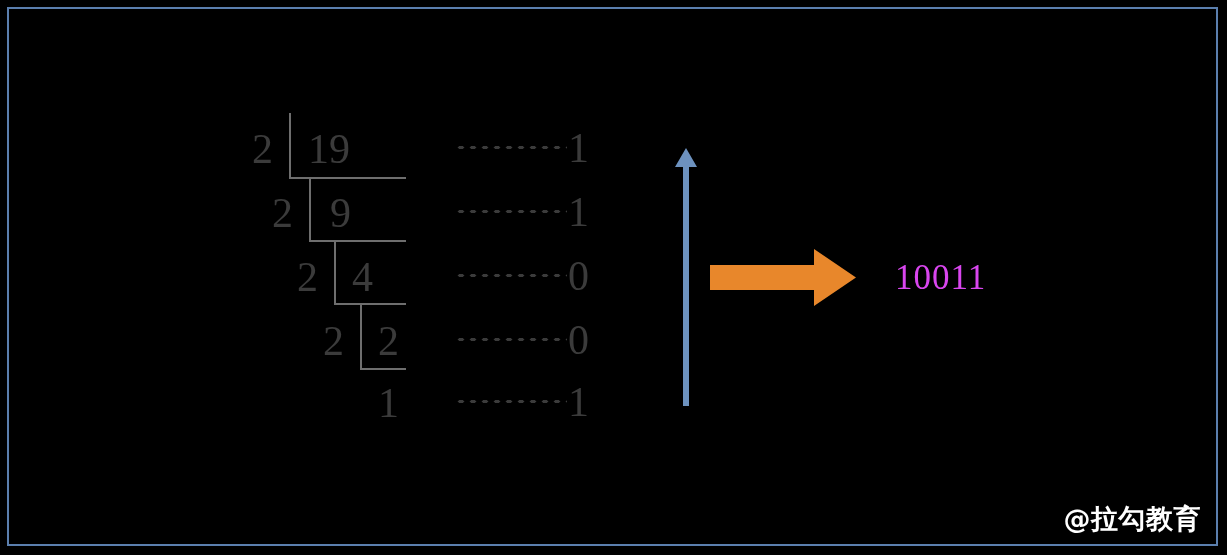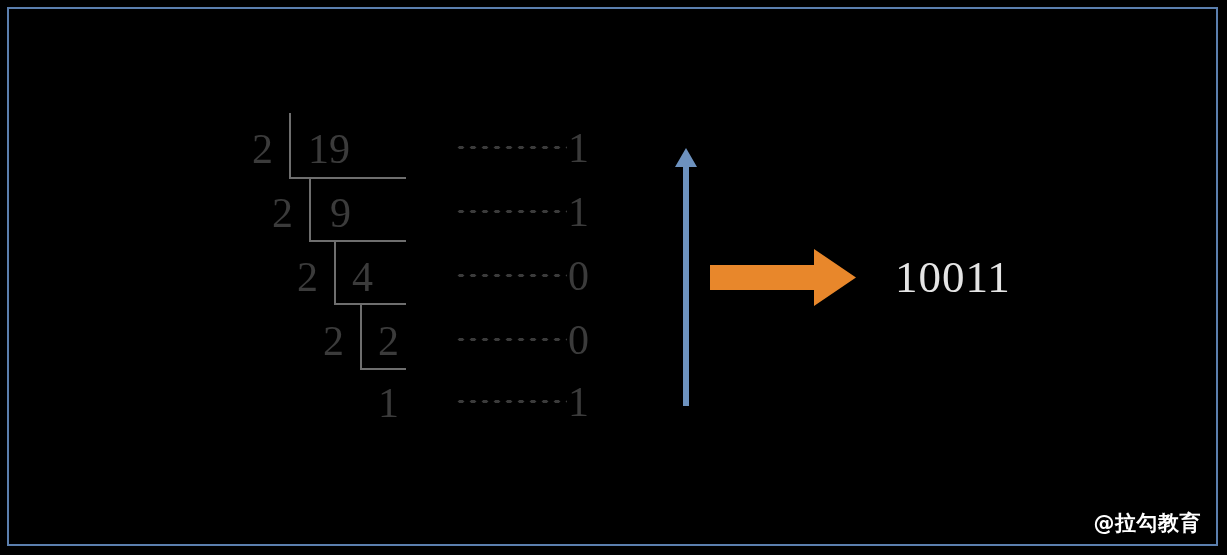--- a/index.html
+++ b/index.html
@@ -99,35 +99,35 @@
     top: 249px;
     width: 146px;
     height: 57px;
   }
 
   
   #result {
     position: absolute;
     left: 895px;
     top: 255px;
-    color: #e5e5e5;
-    font-size: 45px;
+    color: #d946ef;
+    font-size: 35px;
     line-height: 45px;
     letter-spacing: 1px;
     font-family: "Liberation Serif", "DejaVu Serif", serif;
     white-space: nowrap;
   }
 
   
   #watermark {
     position: absolute;
     right: 26px;
     bottom: 18px;
     color: #FFFFFF;
-    font-size: 21px;
+    font-size: 27px;
     font-weight: bold;
     font-family: "DejaVu Sans", "Liberation Sans", sans-serif;
     letter-spacing: 0.5px;
     white-space: nowrap;
   }
 </style>
 </head>
 <body>
 
 <div id="canvas">

